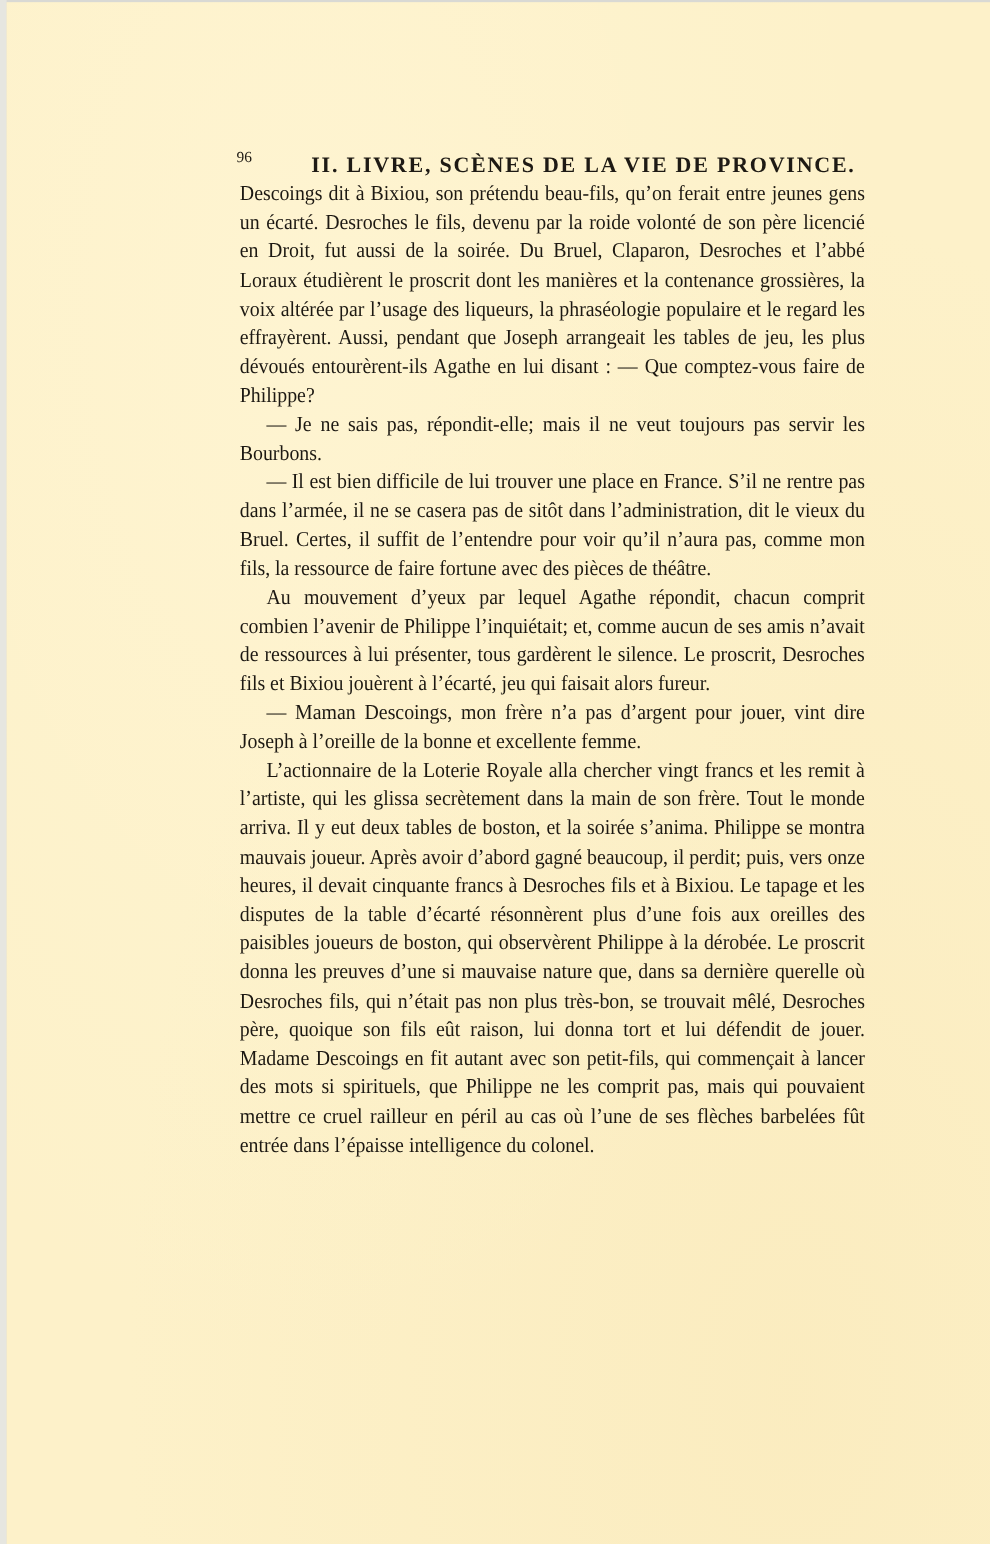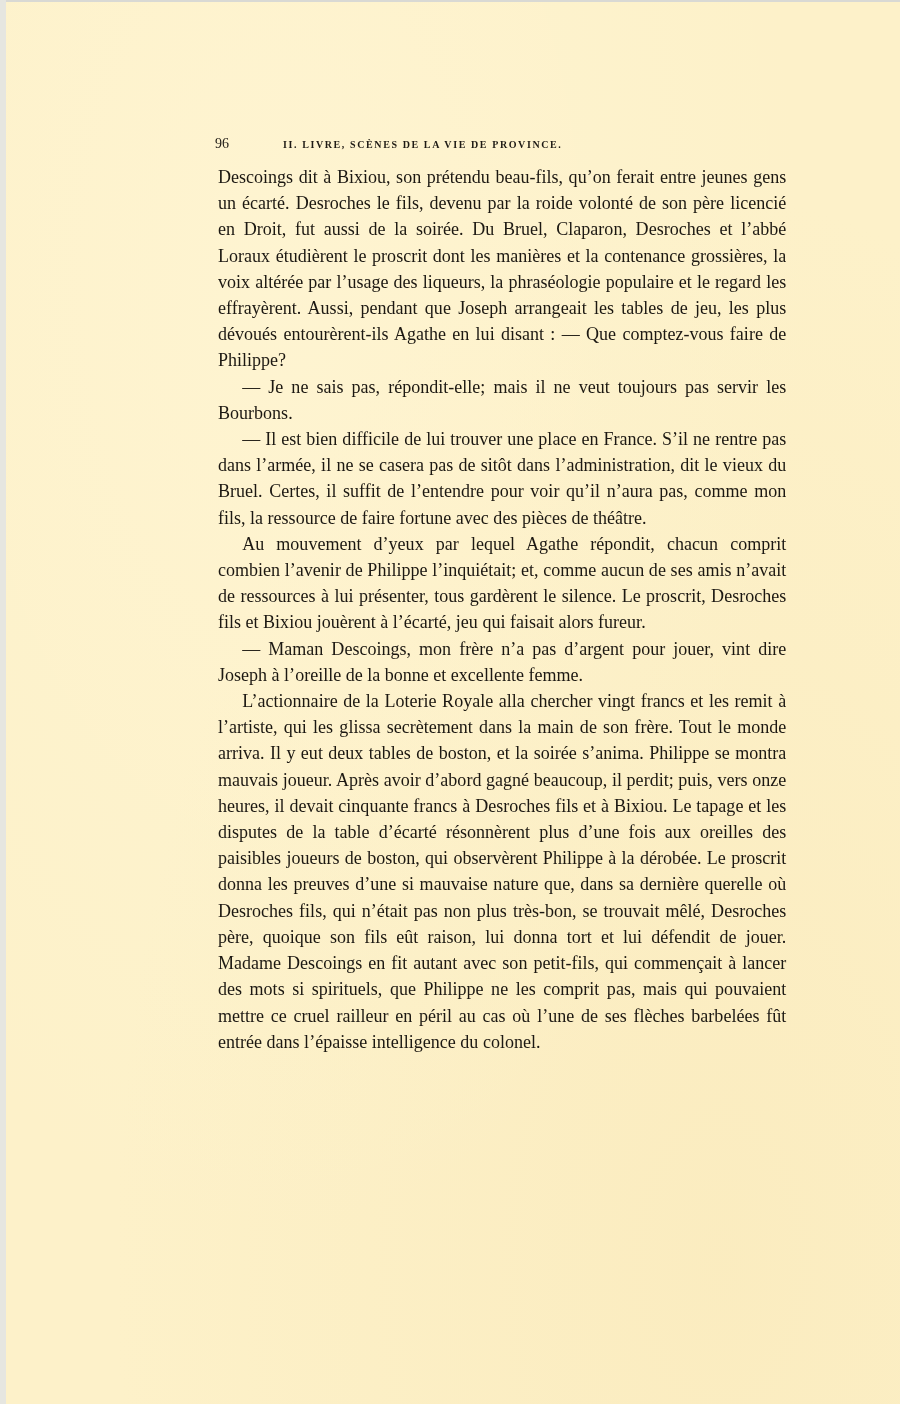--- a/index.html
+++ b/index.html
@@ -44,21 +44,21 @@
   .page-number {
     position: absolute;
     left: 0;
     top: 0;
     font-size: 14px;
   }
   .running-title {
     position: absolute;
     left: 68px;
     top: 3px;
-    font-size: 10px;
+    font-size: 20px;
     font-weight: bold;
     letter-spacing: 1.6px;
     font-variant: small-caps;
     white-space: nowrap;
   }
   .body-text {
     position: absolute;
     left: 218px;
     top: 164px;
     width: 568px;

